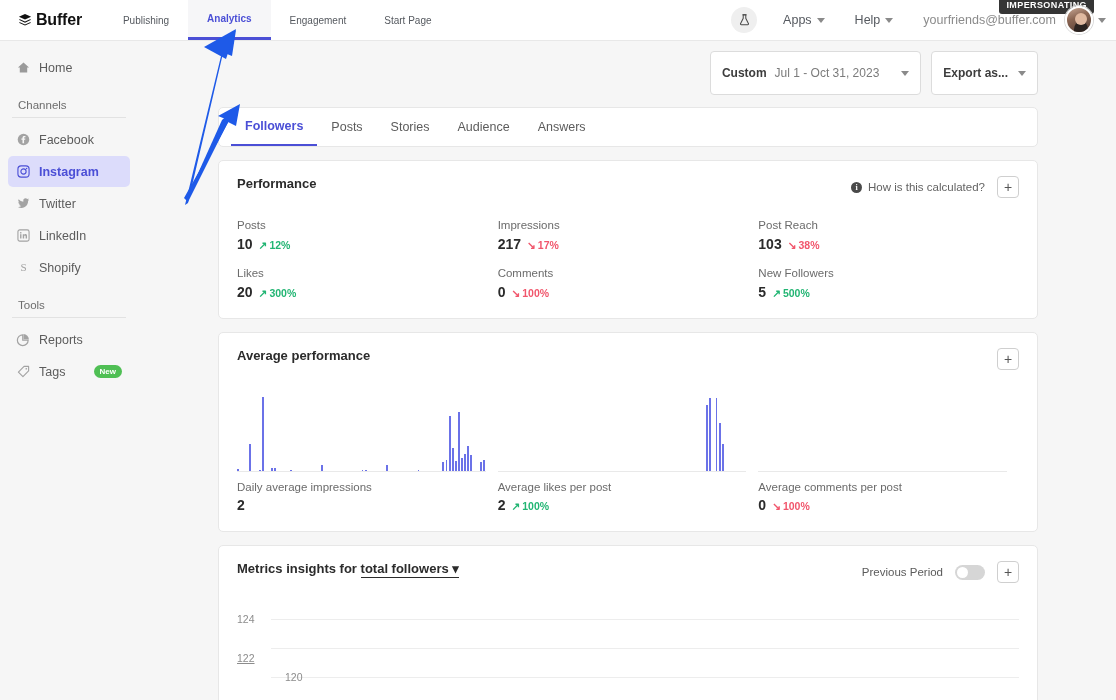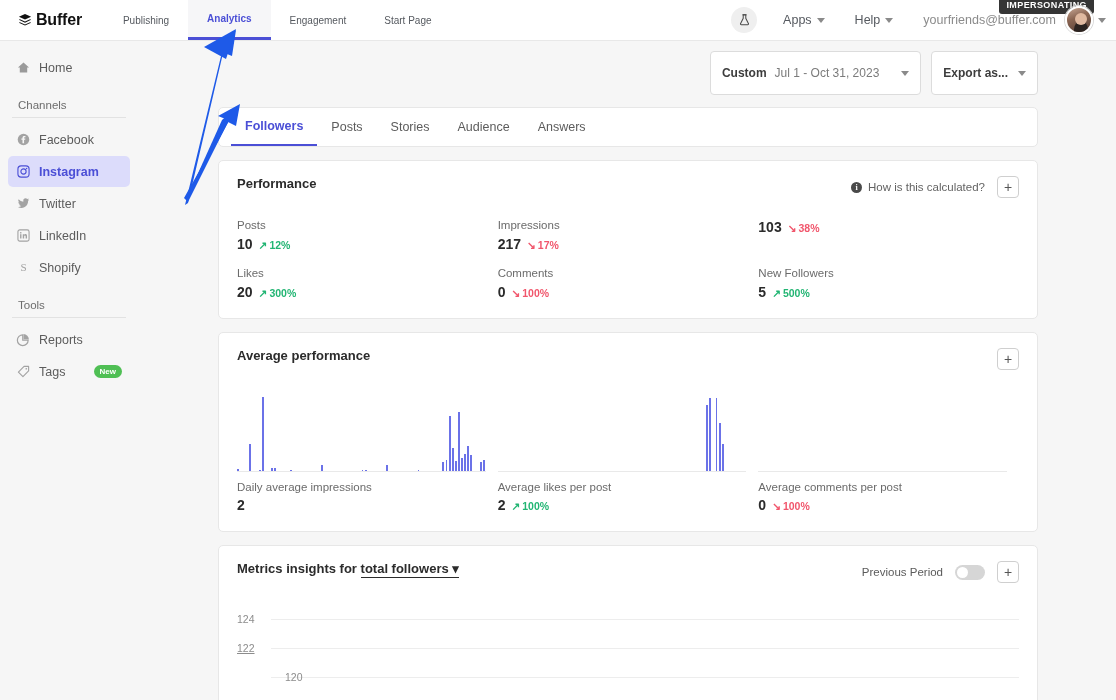--- a/index.html
+++ b/index.html
@@ -412,20 +412,21 @@
             <div class="metric-label">Impressions</div>
             <div class="metric-value">
               <span>217</span>
               <span class="delta down">
                   <span>↘</span>
                   <span>17%</span>
                 </span>
             </div>
           </div>
           <div>
+            <div class="metric-label">Post Reach</div>
             <div class="metric-value">
               <span>103</span>
               <span class="delta down">
                   <span>↘</span>
                   <span>38%</span>
                 </span>
             </div>
           </div>
           <div>
             <div class="metric-label">Likes</div>
@@ -540,21 +541,21 @@
           <div class="head-right">
             <span class="prev-period">Previous Period</span>
             <div class="toggle"></div>
             <div class="plus-btn">+</div>
           </div>
         </div>
         <div class="mi-chart" id="mi-chart">
             <div class="gridline" style="top: 16.375px;"></div>
             <div class="ytick" style="top: 16.375px;">124</div>
             <div class="gridline" style="top: 45.125px;"></div>
-            <div class="ytick" style="top: 45px; text-decoration: underline;">122</div>
+            <div class="ytick" style="top: 55px; text-decoration: underline;">122</div>
             <div class="gridline" style="top: 73.875px;"></div>
             <div class="ytick" style="top: 73.875px; margin-left: 48px;">120</div>
             <div class="gridline" style="top: 102.625px;"></div>
             <div class="ytick" style="top: 102.625px;">118</div>
             <svg width="748" height="142" style="position: absolute; left: 34px; top: 0px;">
               <path d="M0,142 L0.0,140.0 L7.6,140.0 L15.1,140.0 L22.7,140.0 L30.2,140.0 L37.8,140.0 L45.3,140.0 L52.9,140.0 L60.4,140.0 L68.0,140.0 L75.6,140.0 L83.1,140.0 L90.7,140.0 L98.2,140.0 L105.8,140.0 L113.3,140.0 L120.9,140.0 L128.4,140.0 L136.0,140.0 L143.6,140.0 L151.1,140.0 L158.7,140.0 L166.2,140.0 L173.8,140.0 L181.3,140.0 L188.9,140.0 L196.4,140.0 L204.0,140.0 L211.6,140.0 L219.1,140.0 L226.7,140.0 L234.2,140.0 L241.8,140.0 L249.3,140.0 L256.9,140.0 L264.4,140.0 L272.0,140.0 L279.6,140.0 L287.1,140.0 L294.7,140.0 L302.2,140.0 L309.8,140.0 L317.3,140.0 L324.9,140.0 L332.4,140.0 L340.0,140.0 L347.6,140.0 L355.1,140.0 L362.7,140.0 L370.2,140.0 L377.8,140.0 L385.3,140.0 L392.9,140.0 L400.4,140.0 L408.0,140.0 L415.6,140.0 L423.1,140.0 L430.7,140.0 L438.2,140.0 L445.8,140.0 L453.3,140.0 L460.9,140.0 L468.4,140.0 L476.0,140.0 L483.6,140.0 L491.1,140.0 L498.7,140.0 L506.2,140.0 L513.8,140.0 L521.3,140.0 L528.9,140.0 L536.4,140.0 L544.0,140.0 L551.6,140.0 L559.1,140.0 L566.7,140.0 L574.2,140.0 L581.8,140.0 L589.3,140.0 L596.9,140.0 L604.4,140.0 L612.0,140.0 L619.6,140.0 L627.1,131.4 L634.7,125.6 L642.2,140.0 L649.8,119.9 L657.3,119.9 L664.9,119.9 L672.4,119.9 L680.0,119.9 L687.6,119.9 L695.1,119.9 L702.7,112.7 L710.2,112.7 L717.8,112.7 L725.3,112.7 L732.9,102.6 L740.4,102.6 L748.0,102.6 L748,142 Z" fill="#6b72e8"></path>
             </svg>
           </div>
       </div>
 

